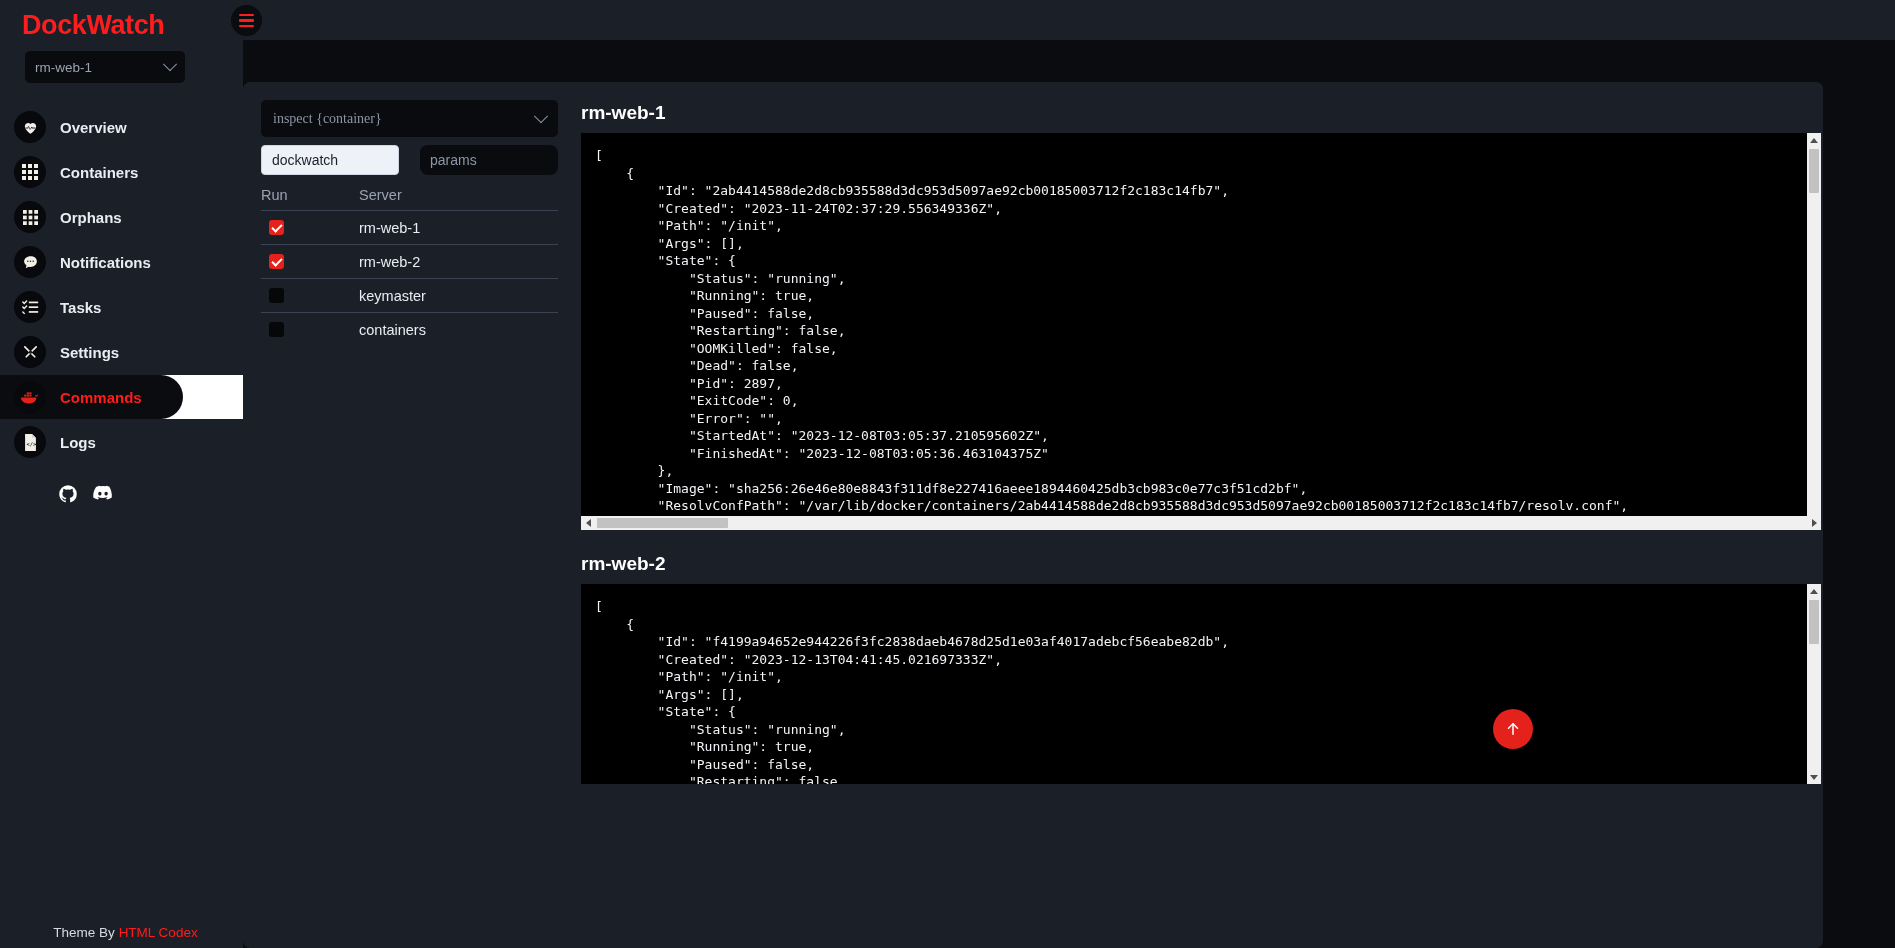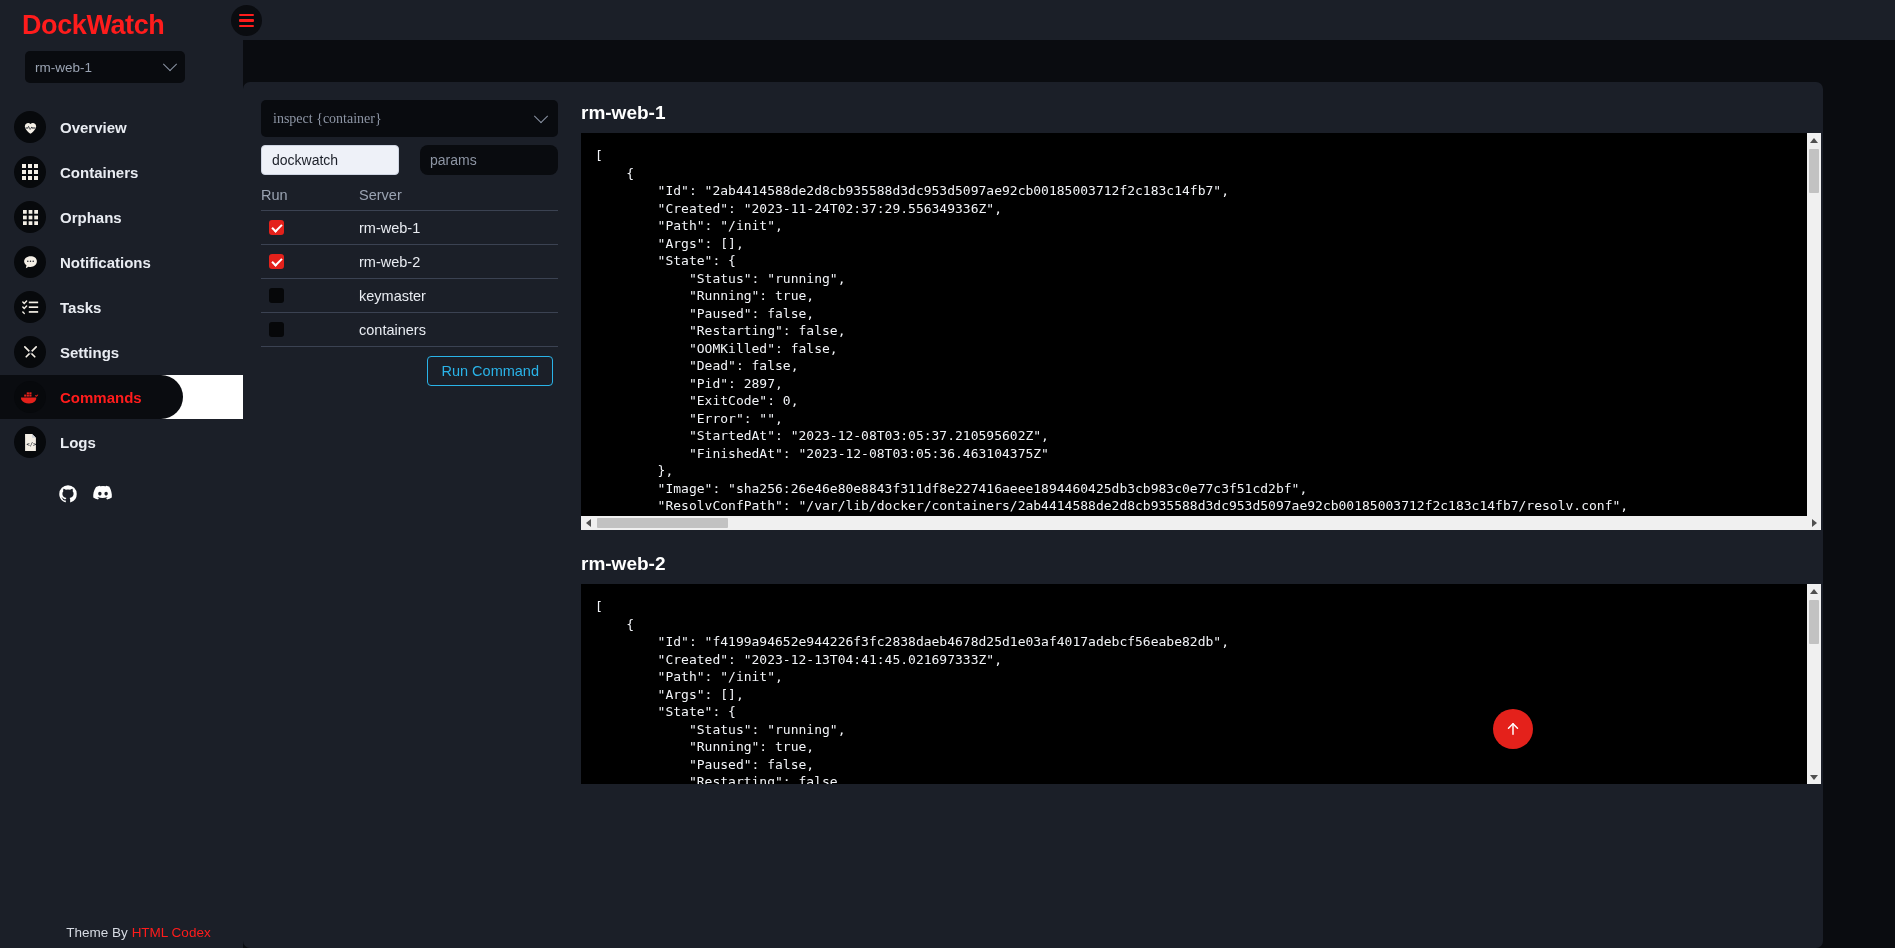--- a/index.html
+++ b/index.html
@@ -71,21 +71,21 @@
     color: #e9ecf2;
     font-size: 15px;
     z-index: 2;
   }
   .nav-item.active .nav-label { color: #ff1c1c; }
   #social-row {
     display: flex; gap: 14px;
     padding-left: 58px; margin-top: 20px;
   }
   #theme-credit {
-    position: absolute; bottom: 8px; left: 17px; width: 100%;
+    position: absolute; bottom: 8px; left: 4px; width: 100%;
     text-align: center;
     color: #d6dae2; font-size: 13.5px; margin-top: 36px;
   }
   #theme-credit a { color: #ff1c1c; text-decoration: none; }
 
   
   #topbar {
     position: absolute; left: 243px; top: 0;
     width: 1652px; height: 40px;
     background: #1b1f28;
@@ -480,23 +480,20 @@
             </span>
           <span class="cell-name">keymaster</span>
         </div>
         <div class="tbl-row">
           <span class="cell-run">
               <span class="cbx"></span>
             </span>
           <span class="cell-name">containers</span>
         </div>
 
-        <div class="tbl-foot">
-          <button id="run-command-btn">Run Command</button>
-        </div>
       </div>
     </div>
 
     <div id="output-area">
 
       <div class="out-title">rm-web-1</div>
       <div class="console first">
         <pre>[
     {
         "Id": "2ab4414588de2d8cb935588d3dc953d5097ae92cb00185003712f2c183c14fb7",

